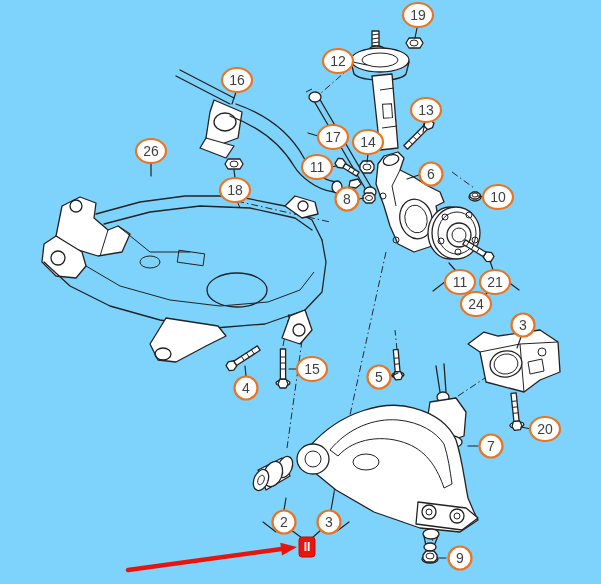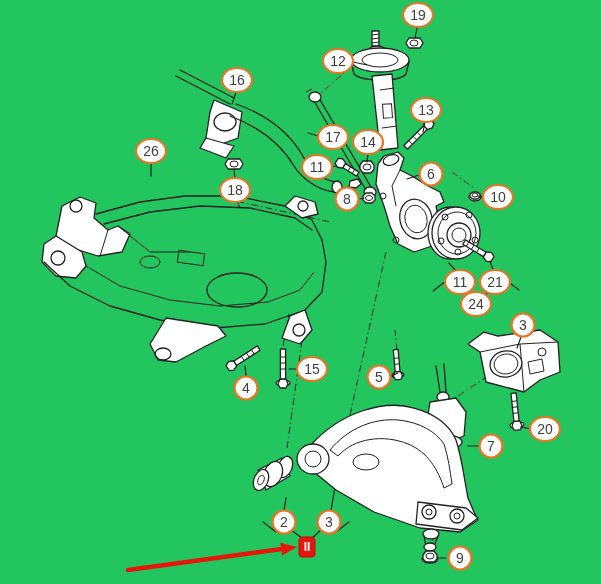--- a/index.html
+++ b/index.html
@@ -1,16 +1,16 @@
 <!DOCTYPE html>
 <html><head>
 <meta charset="utf-8">
 <style>
   html,body{margin:0;padding:0;background:#ffffff;}
-  .stage{position:relative;width:601px;height:584px;background:#22c55e;overflow:hidden;
+  .stage{position:relative;width:601px;height:584px;background:#7dd3fc;overflow:hidden;
          font-family:"Liberation Sans",sans-serif;}
   svg{position:absolute;left:0;top:0;}
   svg *{vector-effect:non-scaling-stroke;}
   .ln{stroke:#222;fill:none;stroke-width:1.3;stroke-linecap:round;stroke-linejoin:round;}
   .fw{stroke:#222;fill:#fff;stroke-width:1.3;stroke-linejoin:round;}
   .thin{stroke:#222;fill:none;stroke-width:1;}
   .dash{stroke:#2a2a2a;fill:none;stroke-width:1;stroke-dasharray:7 3 1.5 3;}
   .callout-text{font-family:"Liberation Sans",sans-serif;font-size:14px;fill:#3f3f3f;}
   .marker-text{font-family:"Liberation Sans",sans-serif;font-size:12px;font-weight:bold;fill:#fff;}
 </style>

